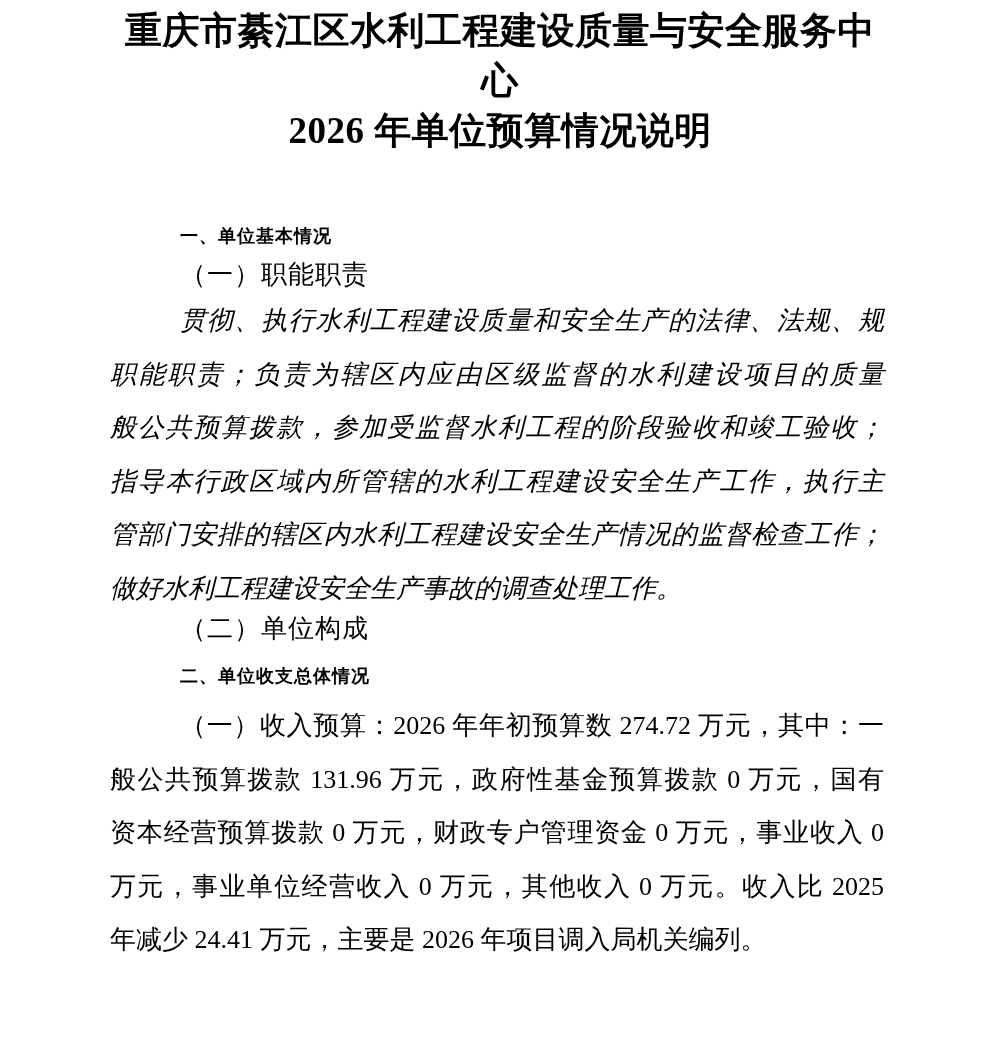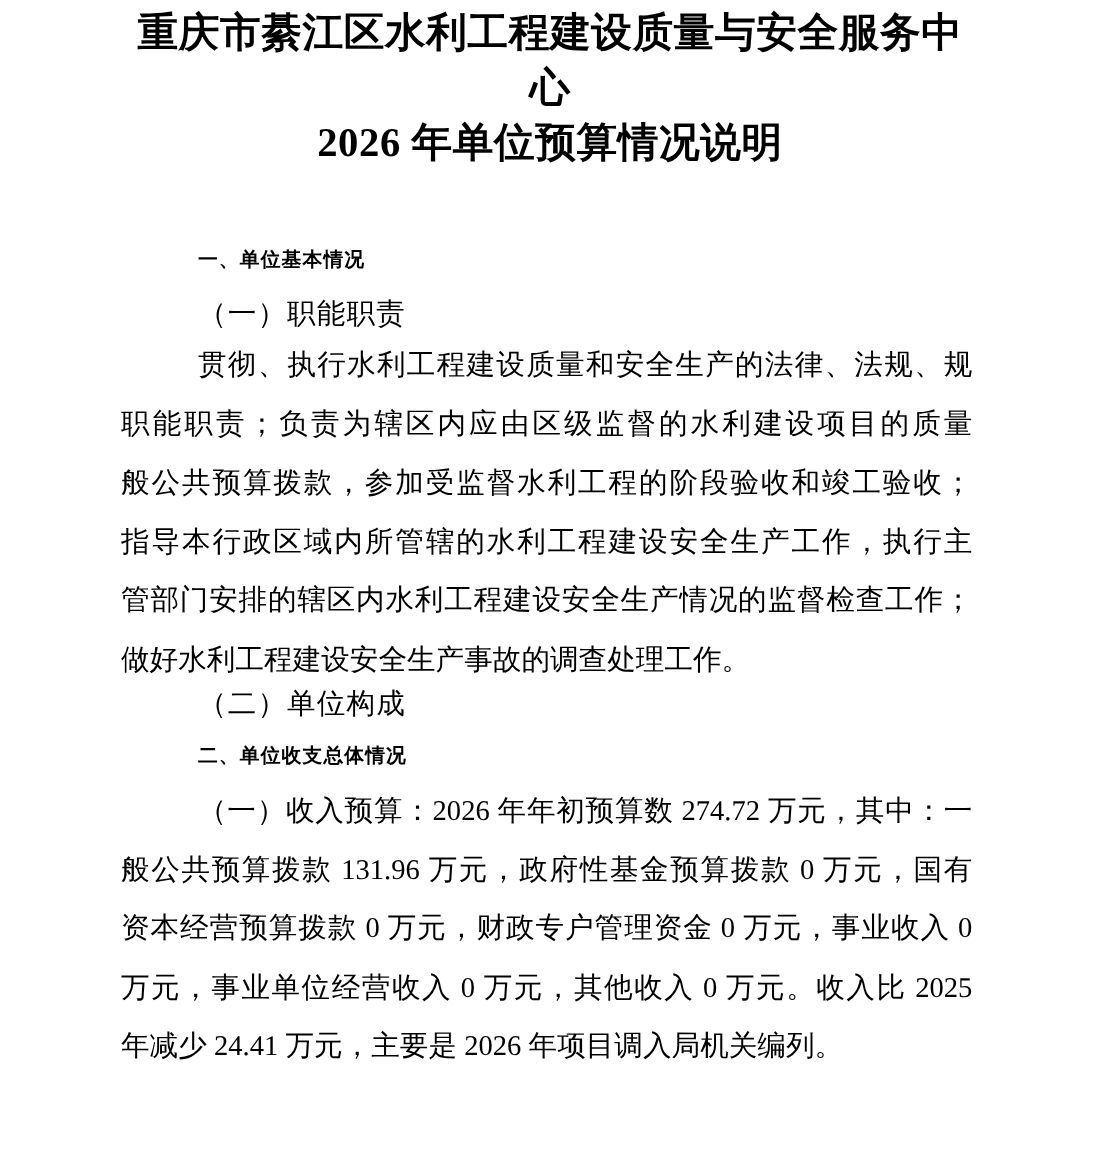--- a/index.html
+++ b/index.html
@@ -45,22 +45,22 @@
     font-family: "Liberation Serif", serif;
     font-size: 26px;
     line-height: 53.5px;
     text-align: justify;
     text-align-last: justify;
   }
   .para .line.first { text-indent: 70px; }
   .para .line.last { text-align-last: left; }
   
   .block-0 { margin-top: 64px; }
-  .block-1 { margin-top: 18px; }
-  .block-2 { margin-top: 3px;  }
+  .block-1 { margin-top: 7px; }
+  .block-2 { margin-top: 3px; font-style: italic;  }
   .block-3 { margin-top: -2px; }
   .block-4 { margin-top: 18px; }
   .block-5 { margin-top: 15px; }
   .block-6 { margin-top: 7px;  }
 </style>
 </head>
 <body>
 
 <div class="page">
   <div class="doc-title">

